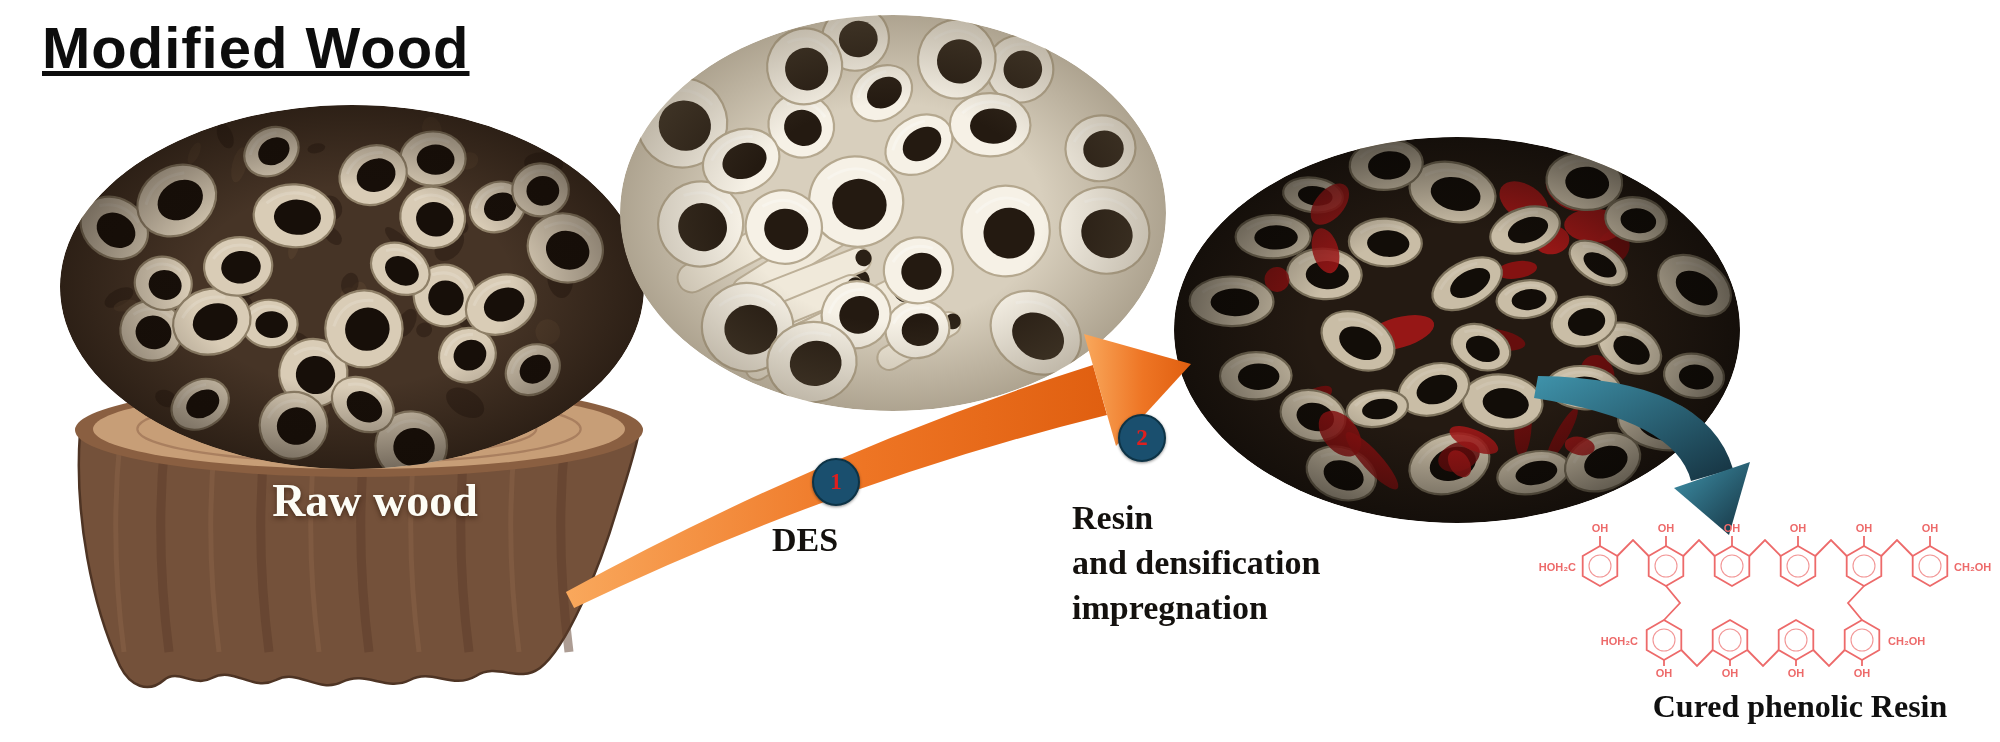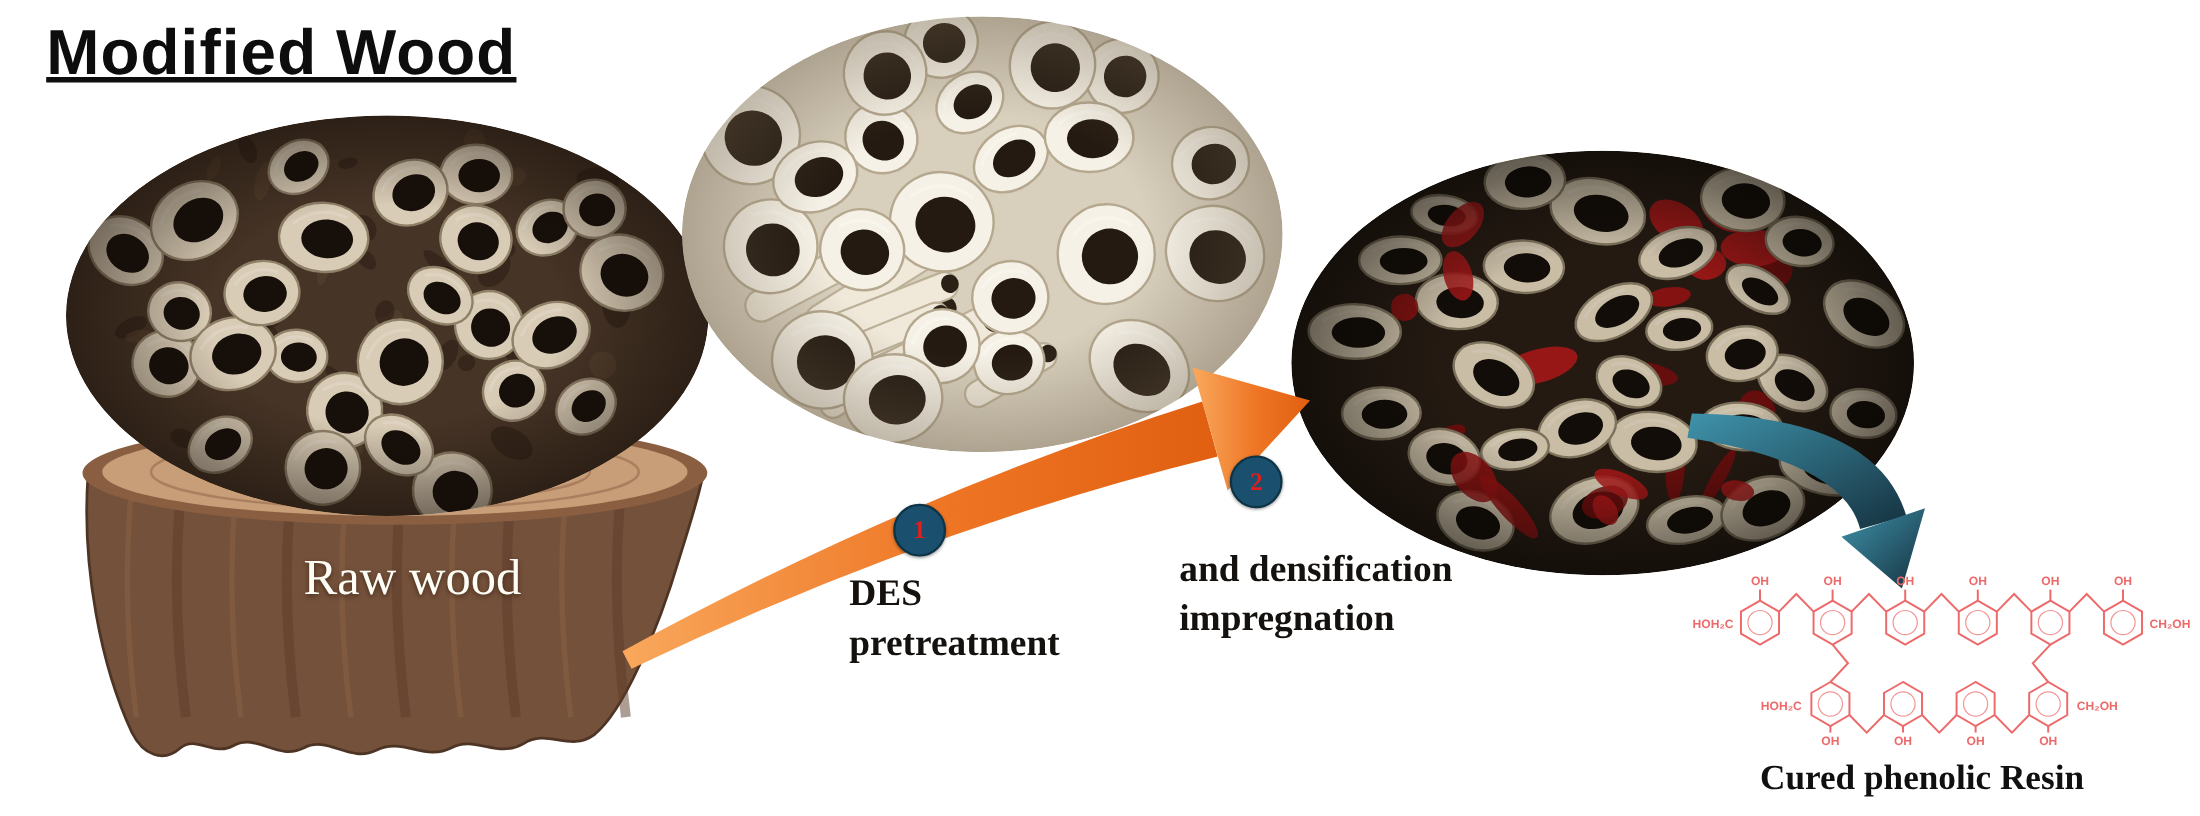--- a/index.html
+++ b/index.html
@@ -8,40 +8,39 @@
     font-family:"Liberation Sans",sans-serif;
   }
   .stage{position:absolute;inset:0;width:2000px;height:742px;}
   #scene{position:absolute;left:0;top:0;}
   .title{
     position:absolute;left:42px;top:14px;
     font-size:58px;font-weight:800;color:#0d0d0d;letter-spacing:1px;text-decoration:underline;
   }
   .raw-label{
     position:absolute;left:190px;top:474px;width:370px;text-align:center;
-    font-family:"Liberation Serif",serif;font-weight:400;font-size:46px;color:#fdfdf6;
+    font-family:"Liberation Serif",serif;font-weight:700;font-size:46px;color:#fdfdf6;
     text-shadow:0 2px 5px rgba(40,20,8,.6);
-    margin-top:24px;
   }
   .step-label{
     position:absolute;font-family:"Liberation Serif",serif;font-weight:700;
     font-size:34px;color:#14110e;line-height:1.32;
   }
   #step1{left:772px;top:518px;}
   #step2{left:1072px;top:496px;}
   .badge{
     position:absolute;width:44px;height:44px;border-radius:50%;
     display:flex;align-items:center;justify-content:center;
     font-family:"Liberation Serif",serif;font-weight:700;font-size:23px;
     box-shadow:0 1px 3px rgba(0,0,0,.45);
   }
   #badge1{left:812px;top:458px;}
   #badge2{left:1118px;top:414px;}
   .product-label{
-    position:absolute;left:1600px;top:688px;width:400px;text-align:left;
+    position:absolute;left:1600px;top:688px;width:400px;text-align:center;
     font-family:"Liberation Serif",serif;font-weight:700;font-size:32px;color:#101010;
   }
 </style>
 </head>
 <body>
 
 <div class="stage">
 
   <svg id="scene" width="2000" height="742" viewBox="0 0 2000 742">
       <defs>
@@ -668,23 +667,23 @@
 
   <div class="title">Modified Wood</div>
 
   <div class="raw-label">Raw wood</div>
 
   <div class="badge" id="badge1" style="background: rgb(26, 79, 110); color: rgb(224, 31, 31); border: 2px solid rgb(13, 51, 70);">1</div>
   <div class="badge" id="badge2" style="background: rgb(26, 79, 110); color: rgb(224, 31, 31); border: 2px solid rgb(13, 51, 70);">2</div>
 
   <div class="step-label" id="step1">
     <div>DES</div>
-    <div>pretreatment</div>
   </div>
 
   <div class="step-label" id="step2">
+    <div>Resin</div>
     <div>and densification</div>
     <div>impregnation</div>
   </div>
 
   <div class="product-label">Cured phenolic Resin</div>
 
 </div>
 
 </body></html>

